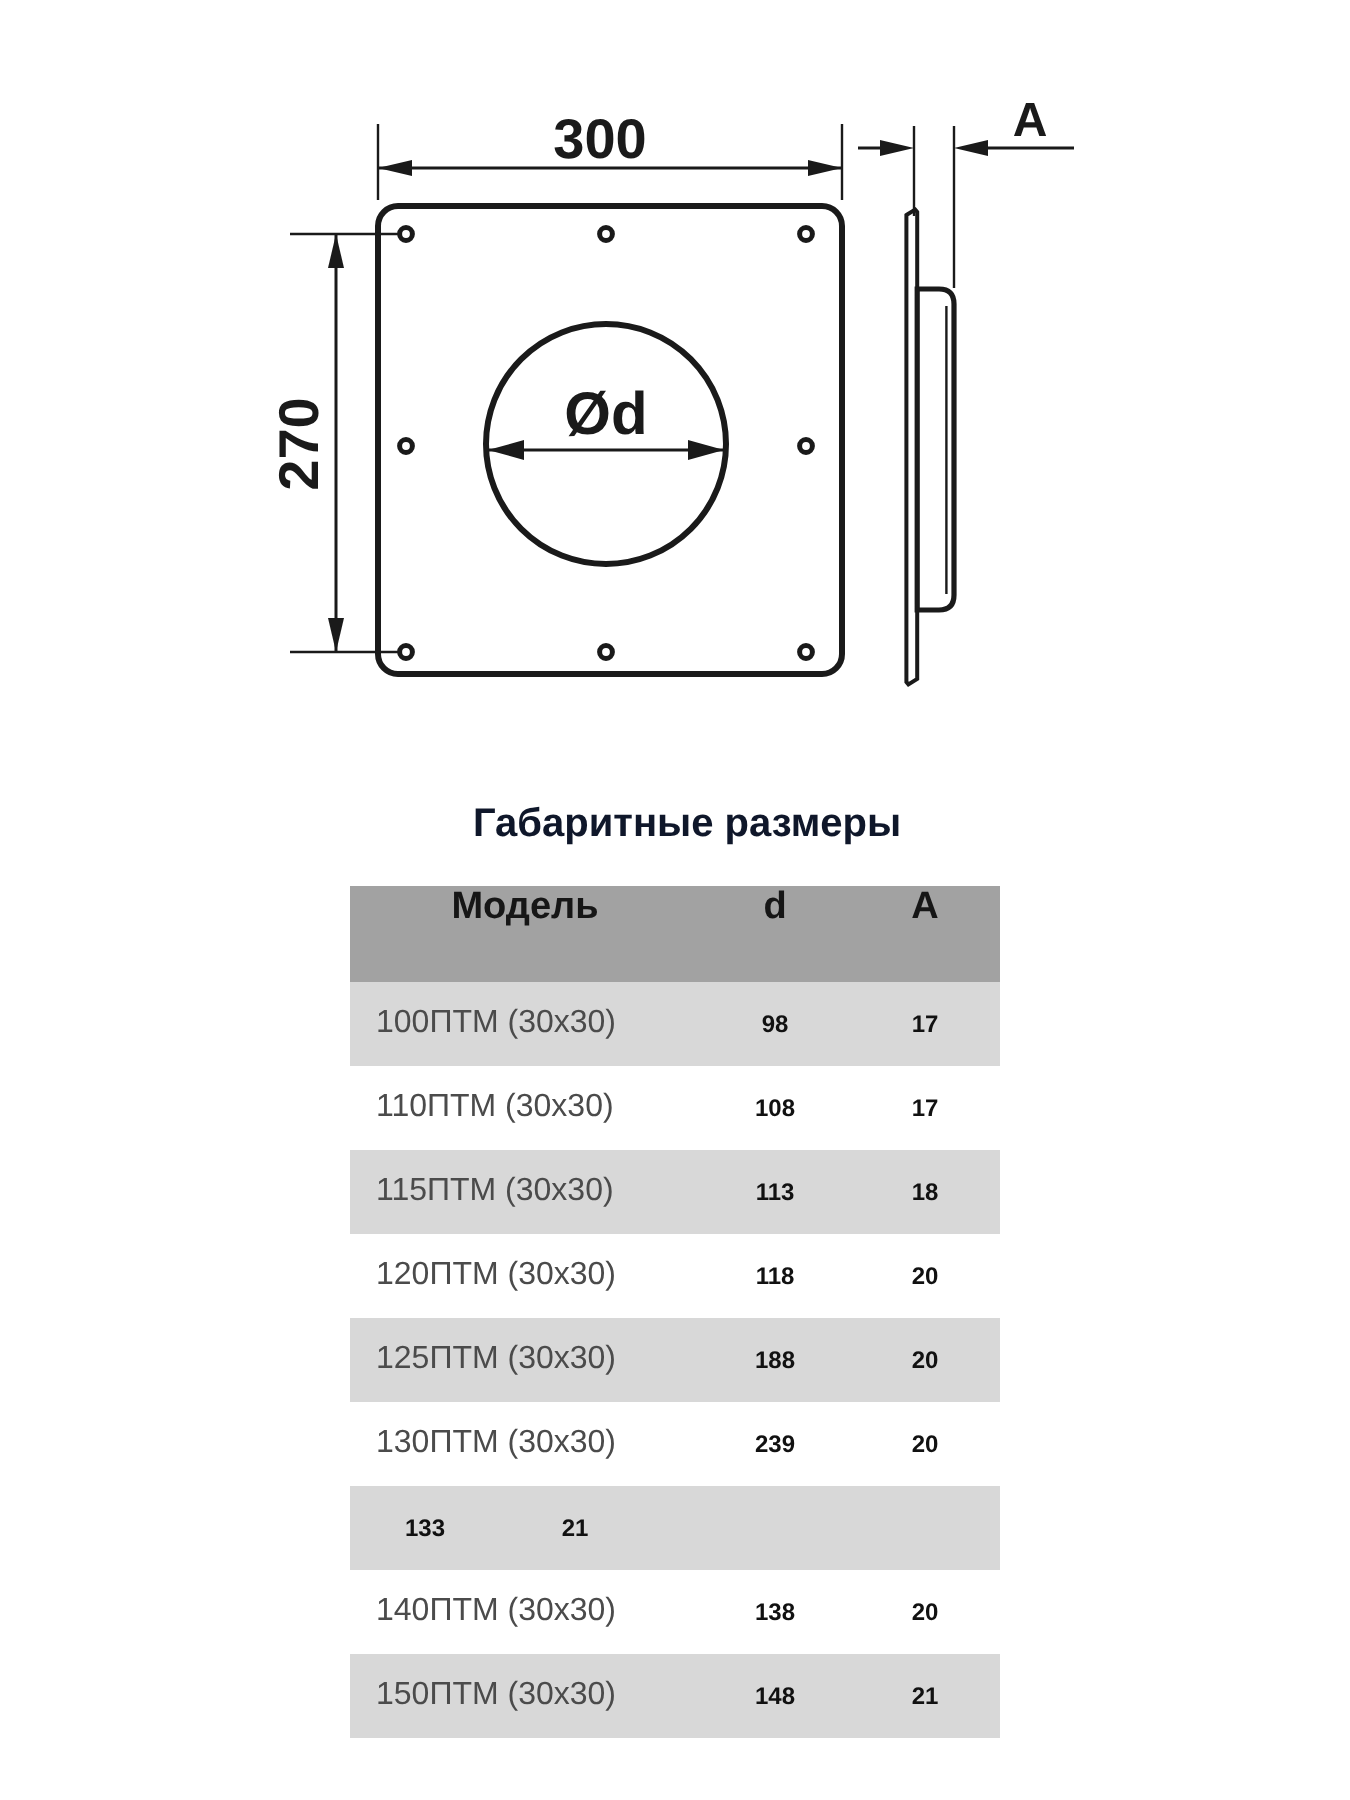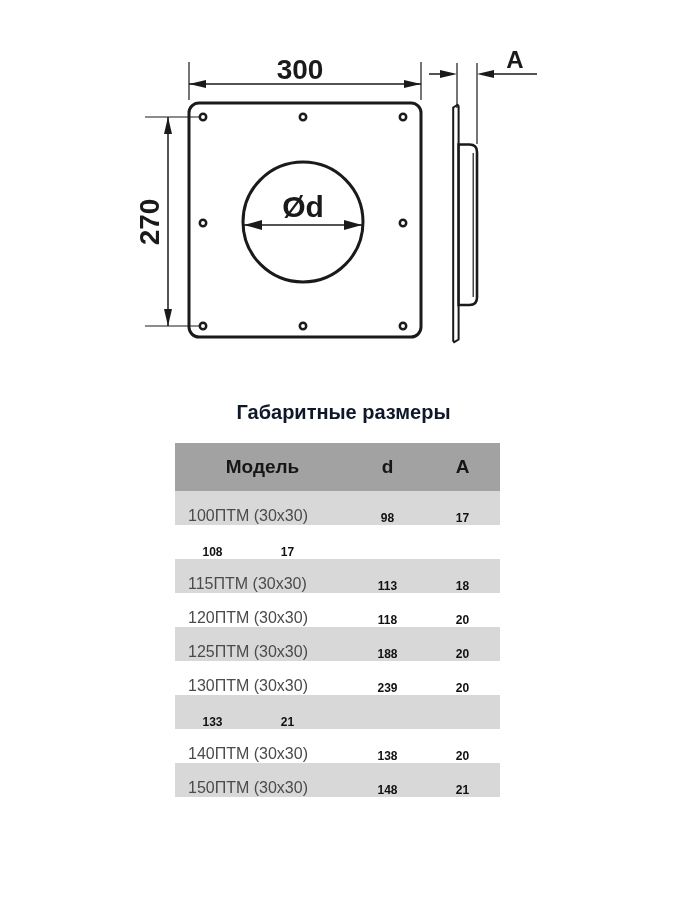--- a/index.html
+++ b/index.html
@@ -13,25 +13,25 @@
   .dim-text{font-family:"Liberation Sans",sans-serif;font-weight:700;fill:#1a1a1a;}
   
   .table-title{
     position:absolute;left:180px;top:401px;width:327px;
     text-align:center;font-size:20px;font-weight:700;color:#0f172a;
   }
   .dim-table{
     position:absolute;left:175px;top:443px;width:325px;
   }
   .t-header{
-    display:flex;align-items:center;height:48px;background:#a2a2a2;
+    display:flex;align-items:flex-start;height:48px;background:#a2a2a2;
     font-weight:700;font-size:19px;color:#161616;
   }
   .t-row{
-    display:flex;align-items:flex-end;height:34px;font-size:16px;
+    display:flex;align-items:center;height:42px;font-size:16px;
   }
   .t-row:nth-child(odd){background:#d8d8d8;}
   .c-model{width:175px;box-sizing:border-box;padding-left:13px;}
   .c-d,.c-a{width:75px;text-align:center;}
   .t-header .c-model{padding-left:0;text-align:center;}
   .t-row .c-model{color:#4b4b4b;font-weight:400;}
   .t-row .c-d,.t-row .c-a{font-weight:700;color:#111111;font-size:12px;}
 </style>
 </head>
 <body>
@@ -110,20 +110,21 @@
       <div class="c-a">A</div>
     </div>
     <div>
   <div class="t-row">
     <div class="c-model">100ПТМ (30x30)</div>
     <div class="c-d">98</div>
     <div class="c-a">17</div>
   </div>
 
   <div class="t-row">
+    <div class="c-model">110ПТМ (30x30)</div>
     <div class="c-d">108</div>
     <div class="c-a">17</div>
   </div>
 
   <div class="t-row">
     <div class="c-model">115ПТМ (30x30)</div>
     <div class="c-d">113</div>
     <div class="c-a">18</div>
   </div>
 

